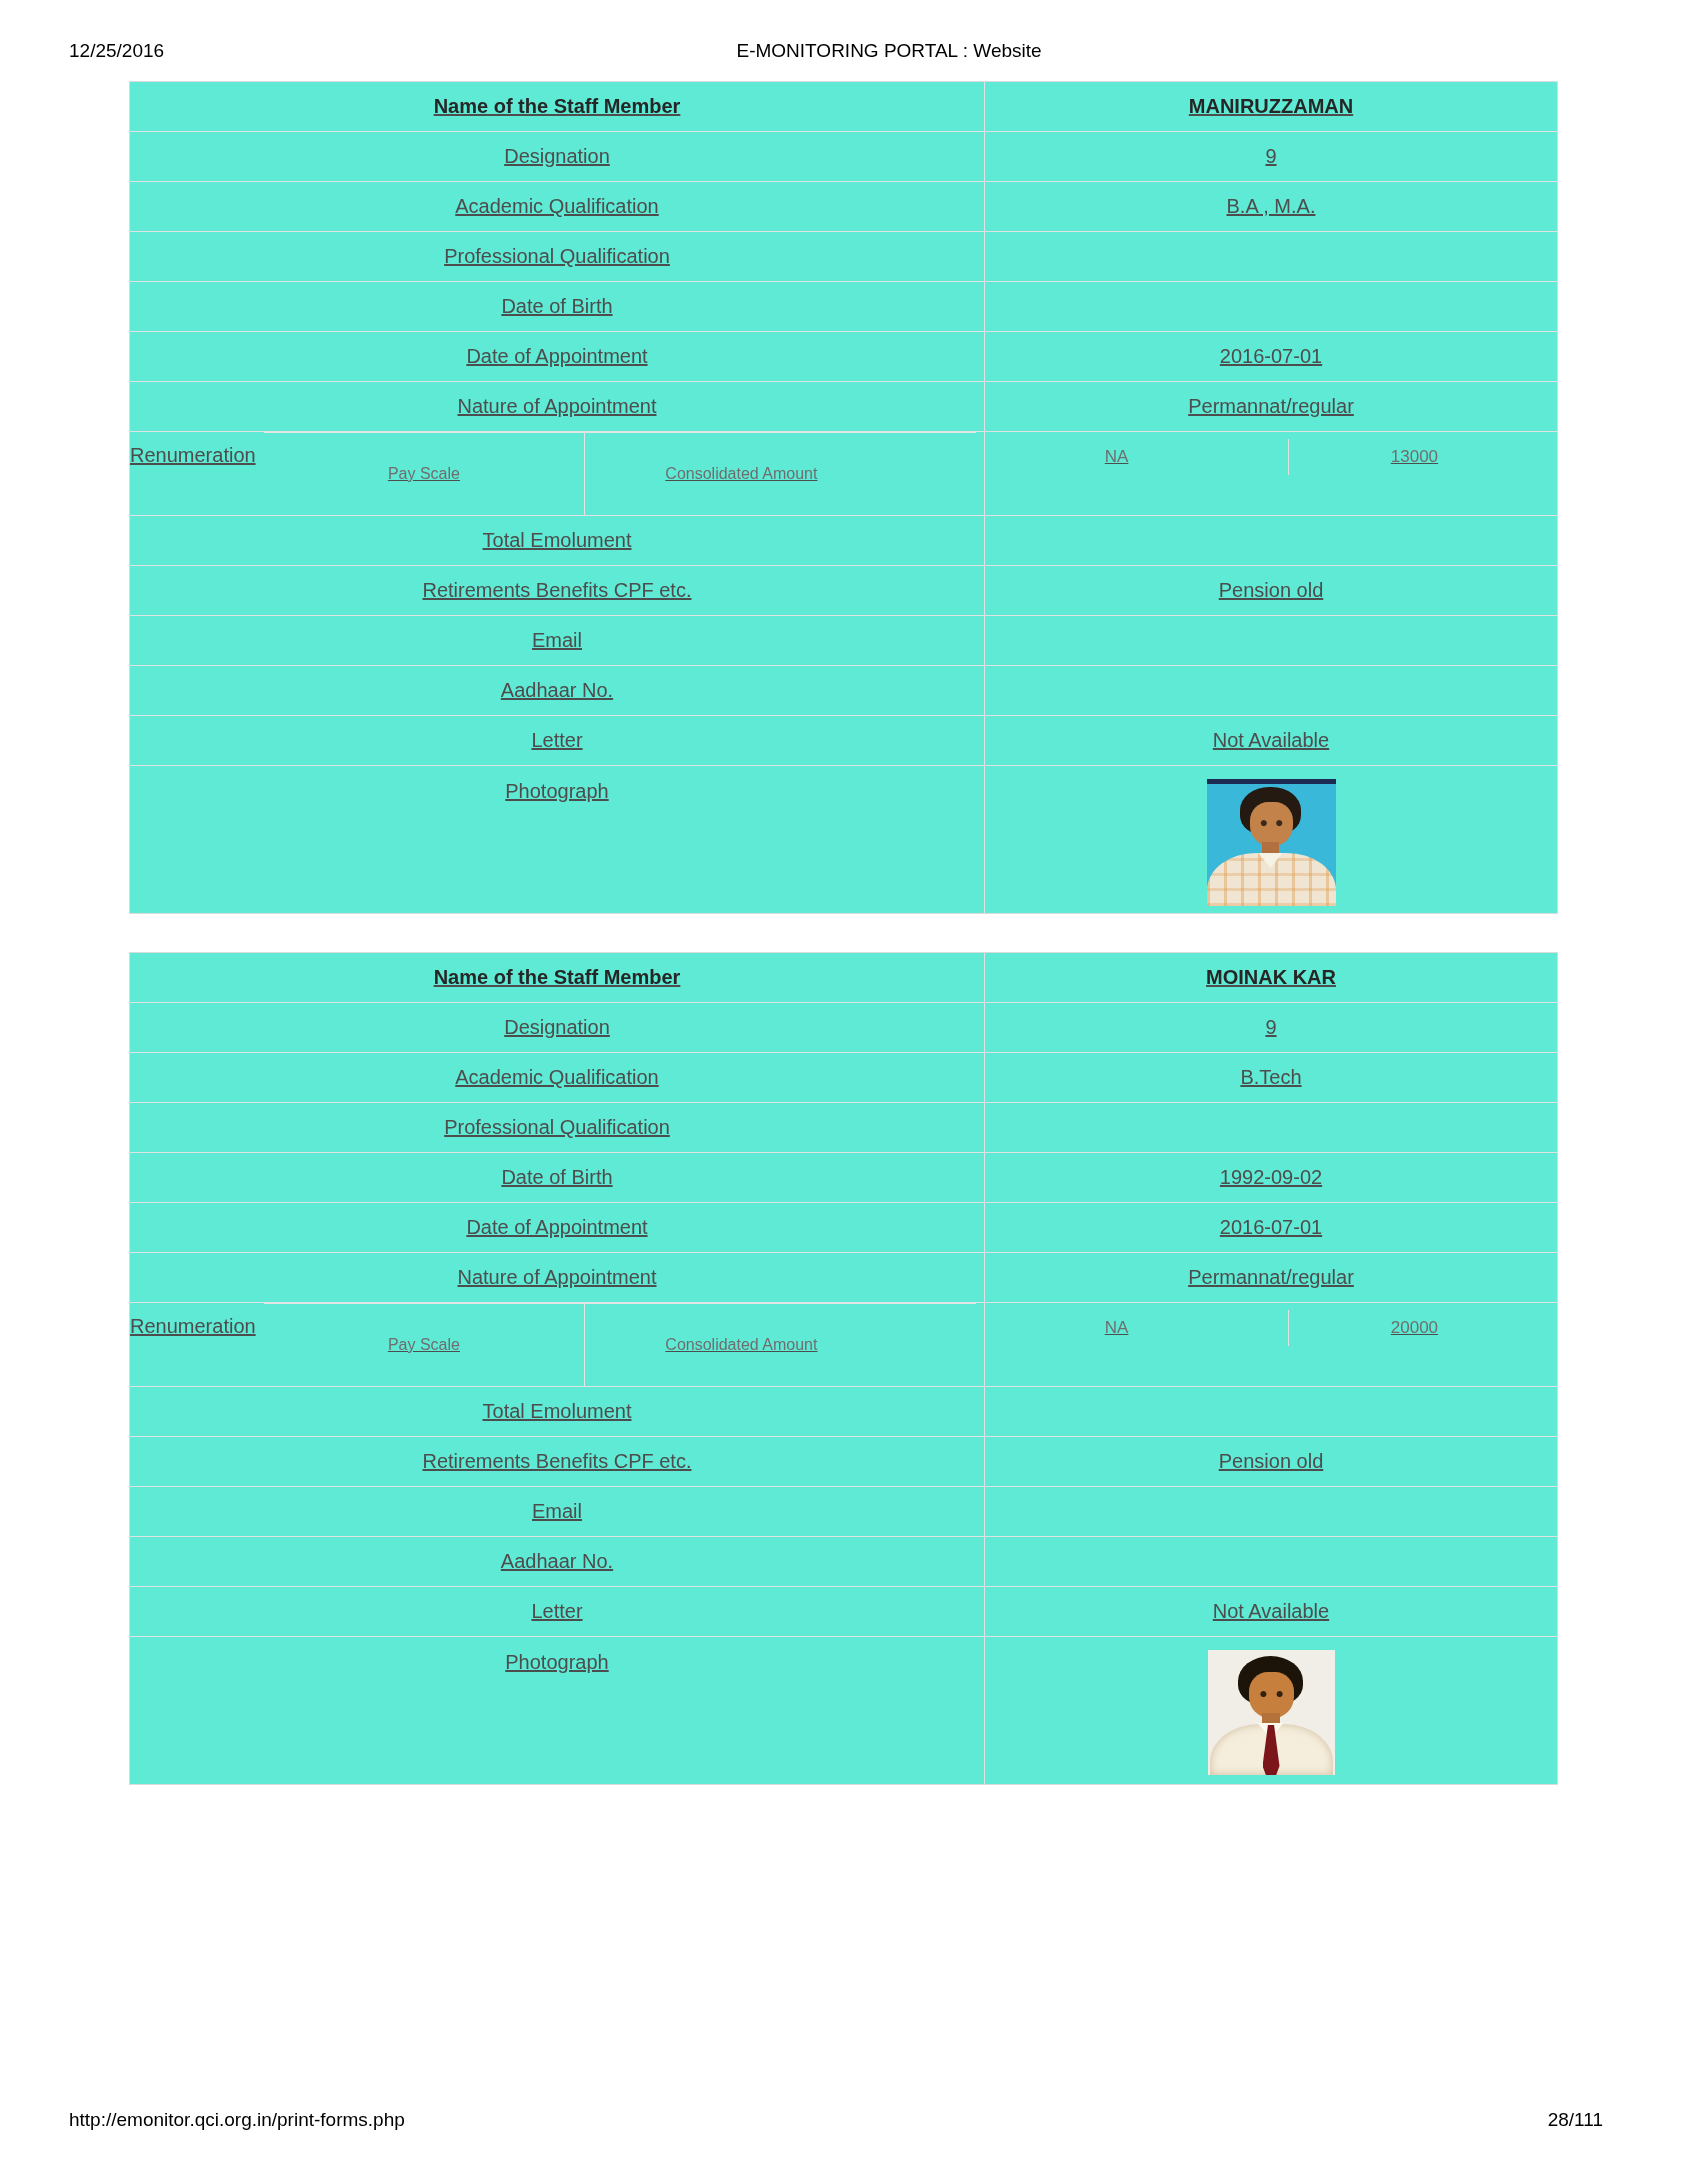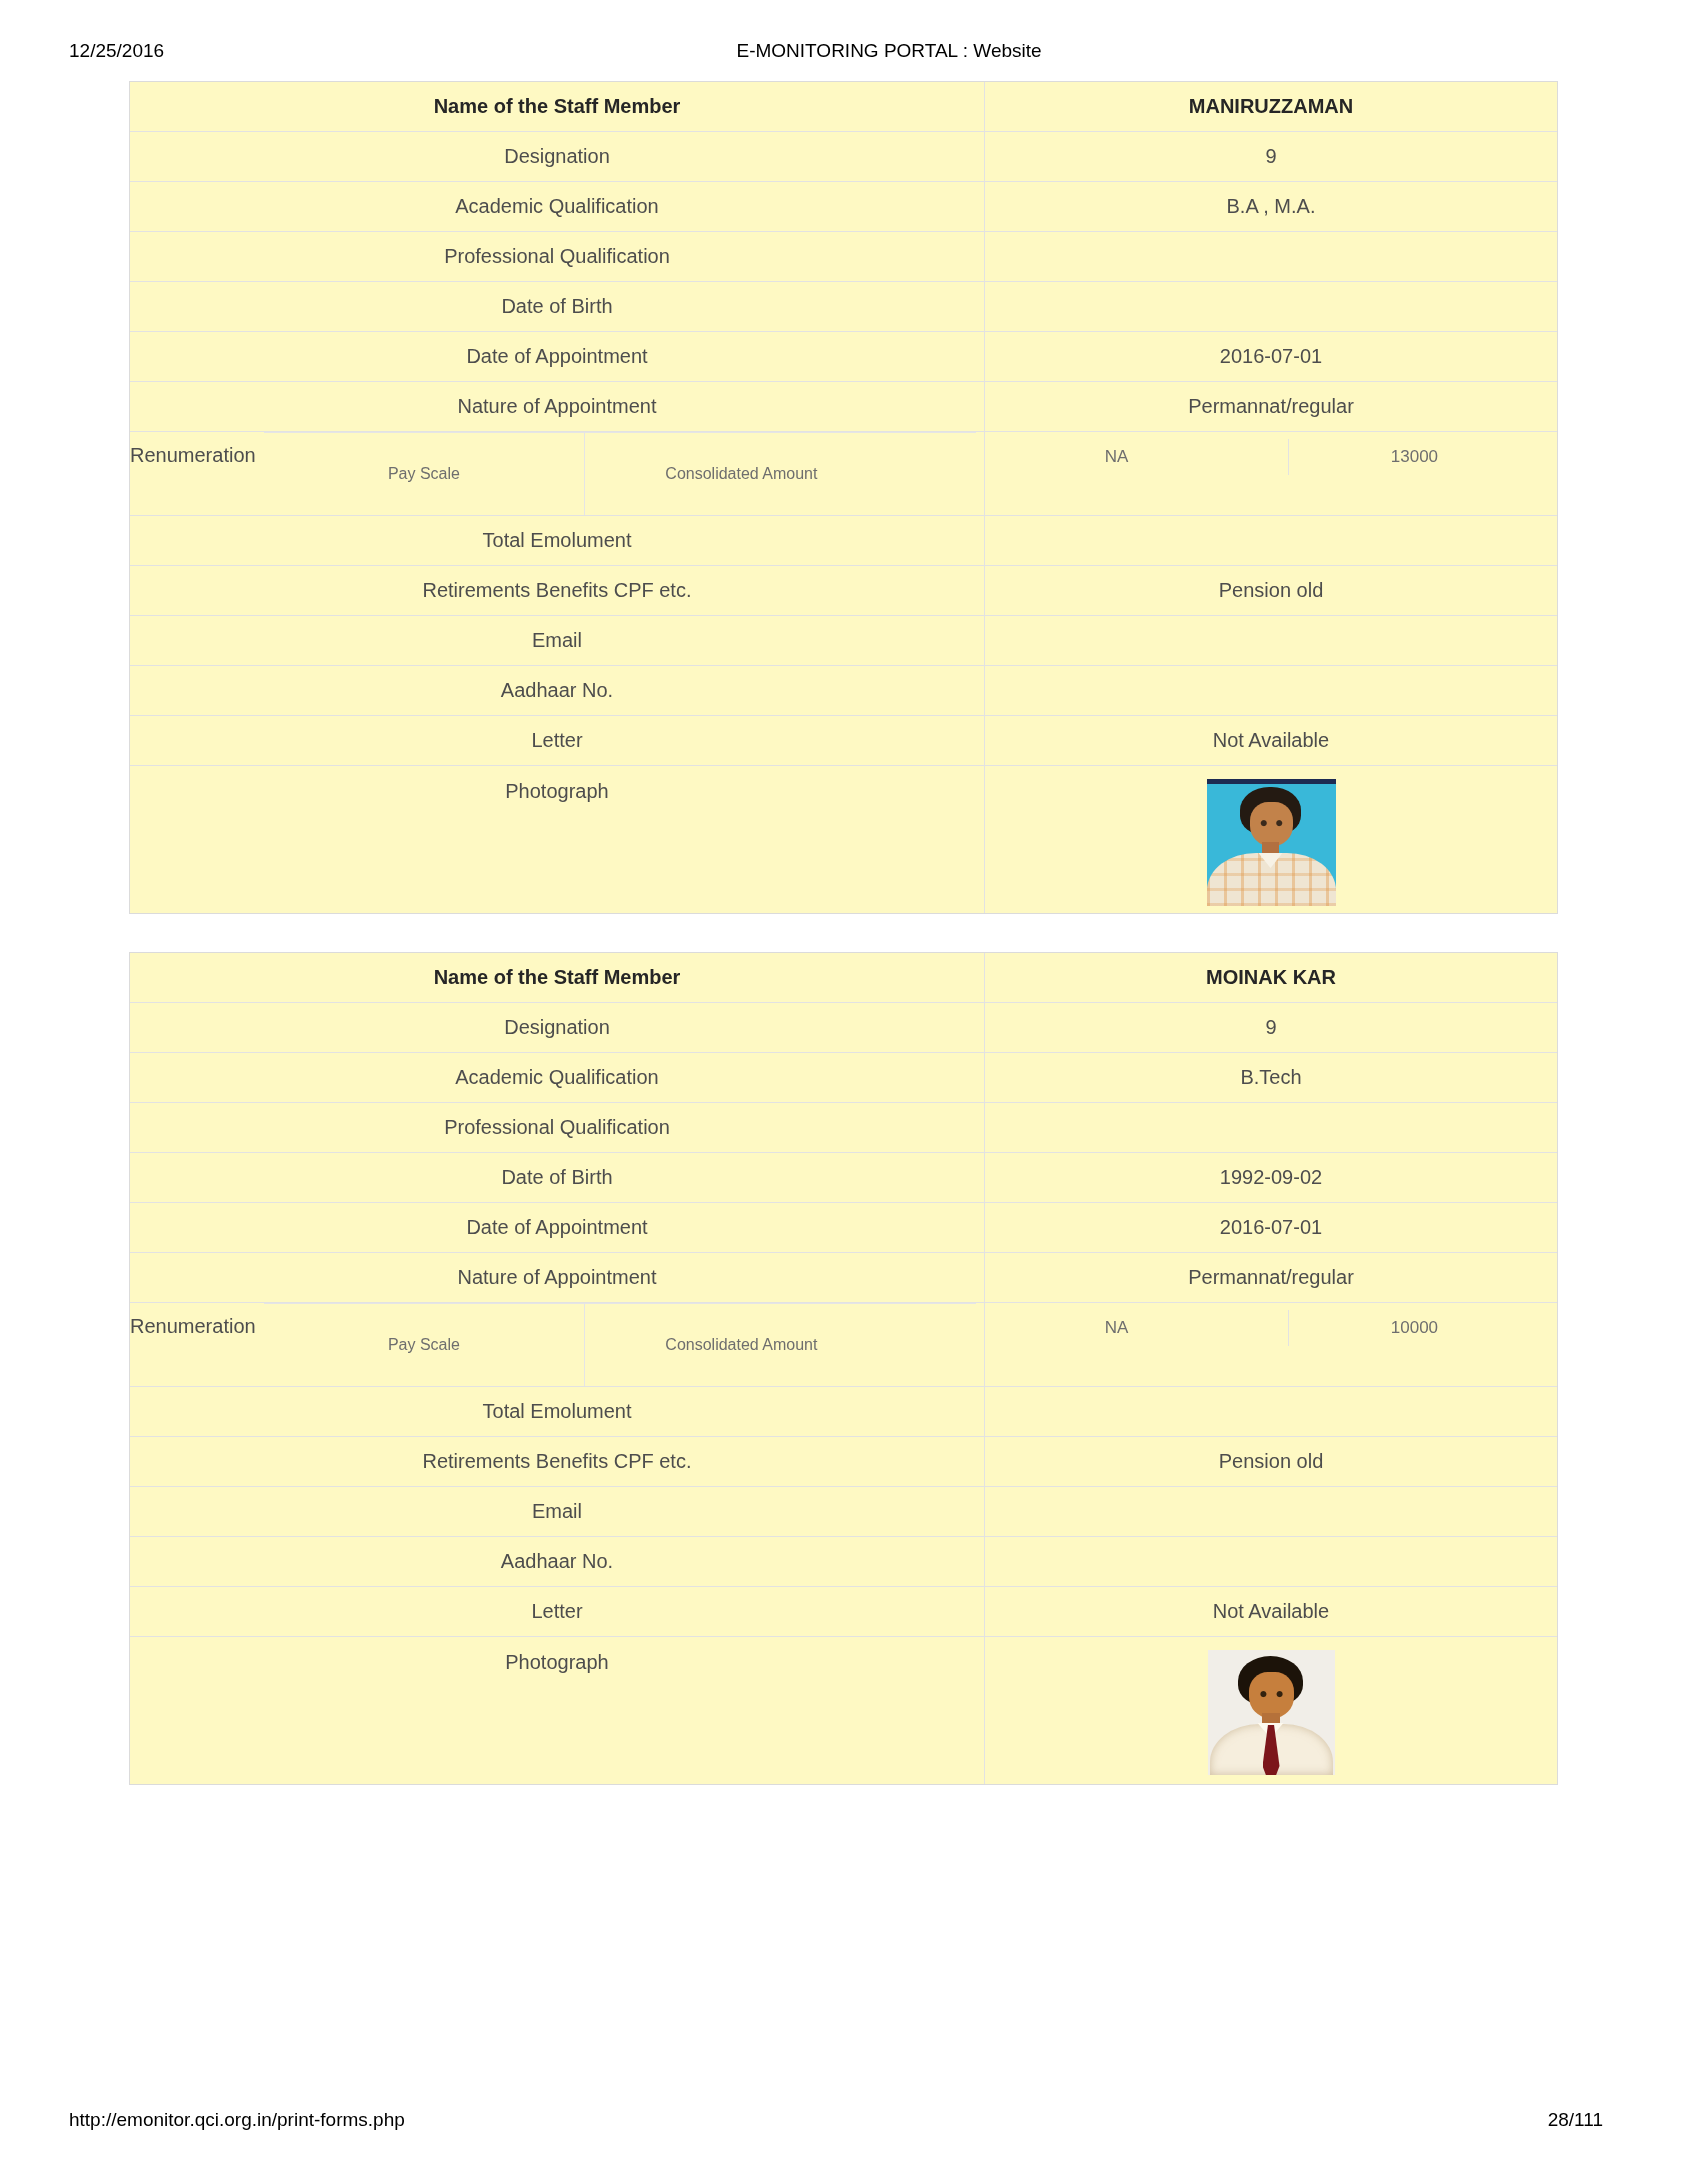--- a/index.html
+++ b/index.html
@@ -17,21 +17,21 @@
   }
   .print-header .hdr-title-wrap { flex:1; text-align:center; }
   .print-footer {
     position:absolute; top:2109px; left:69px; right:80px;
     display:flex; justify-content:space-between;
     font-size:19px; color:#000;
   }
   
   .staff-table {
     position:absolute; left:129px; width:1429px;
-    border:1px solid #dbdbdb; background:#fef9c3;
+    border:1px solid #dbdbdb; background:#5eead4;text-decoration:underline;
   }
   .t1 { top:81px; }
   .t2 { top:952px; }
   .row { display:flex; border-bottom:1px solid #e2e2e2; }
   .row:last-child { border-bottom:none; }
   .r-std  { height:50px; }
   .r-renum{ height:84px; }
   .r-photo{ height:147px; }
   .cell { display:flex; align-items:center; justify-content:center; font-size:20px; color:#4d4d4d; }
   .cell-label { width:855px; border-right:1px solid #e2e2e2; }
@@ -214,21 +214,21 @@
       <div class="renum-top">Renumeration</div>
       <div class="renum-sub">
         <div class="sub-cell sub-ps">Pay Scale</div>
         <div class="sub-cell sub-ca">Consolidated Amount</div>
         <div class="sub-fill"></div>
       </div>
     </div>
     <div class="cell cell-value renum-right">
       <div class="renum-vals">
         <div class="v v-na">NA</div>
-        <div class="v v-amt">10000</div>
+        <div class="v v-amt">20000</div>
       </div>
     </div>
   </div>
   <div class="row r-std">
     <div class="cell cell-label">Total Emolument</div>
     <div class="cell cell-value"></div>
   </div>
   <div class="row r-std">
     <div class="cell cell-label">Retirements Benefits CPF etc.</div>
     <div class="cell cell-value">Pension old</div>

